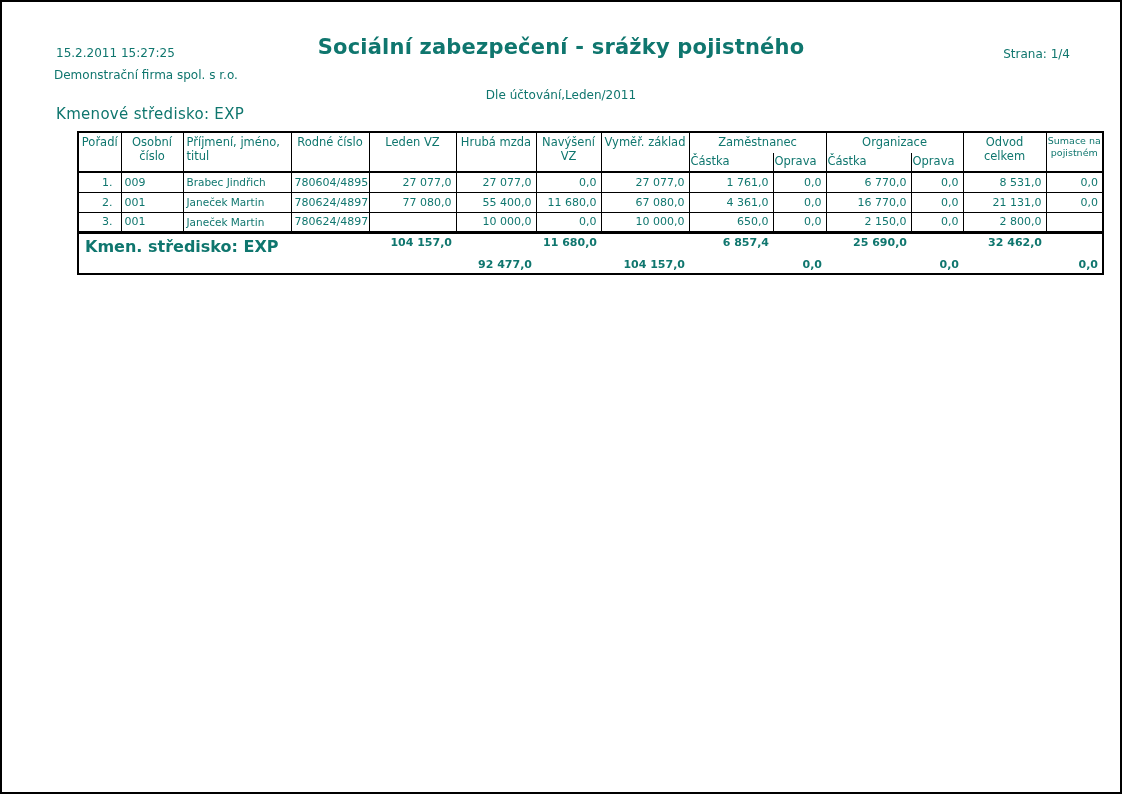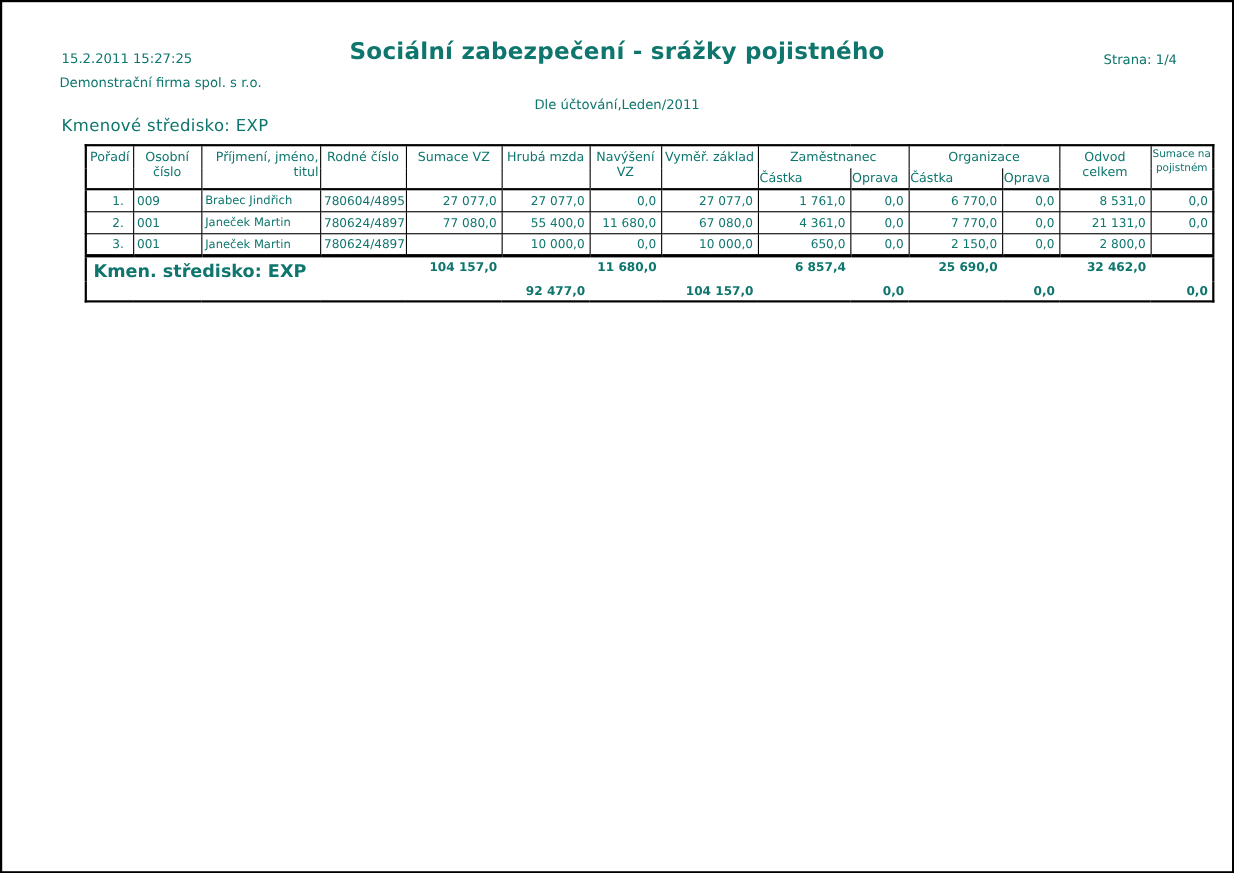--- a/index.html
+++ b/index.html
@@ -45,21 +45,21 @@
     border: 1px solid #000;
     border-bottom: 2px solid #000;
     font-weight: normal;
     font-size: 11.5px;
     text-align: center;
     vertical-align: top;
     padding: 2px 1px 1px 1px;
     white-space: normal;
     line-height: 1.25;
   }
-  .report th.h.left { text-align: right; padding-left: 3px; }
+  .report th.h.left { text-align: left; padding-left: 3px; }
   .report th.h.small { font-size: 9.5px; }
   .report th.grp {
     border-left: 1px solid #000;
     border-right: 1px solid #000;
     border-bottom: none;
     font-weight: normal;
     font-size: 11.5px;
     text-align: center;
     vertical-align: top;
     padding-top: 2px;
@@ -139,21 +139,21 @@
         <col style="width:52px">
       <col style="width:83px">
         <col style="width:57px">
     </colgroup>
     <thead>
       <tr>
         <th class="h" rowspan="2">Pořadí</th>
         <th class="h" rowspan="2">Osobní číslo</th>
         <th class="h left" rowspan="2">Příjmení, jméno, titul</th>
         <th class="h" rowspan="2">Rodné číslo</th>
-        <th class="h" rowspan="2">Sumace VZ</th>
+        <th class="h" rowspan="2">Leden VZ</th>
         <th class="h" rowspan="2">Hrubá mzda</th>
         <th class="h" rowspan="2">Navýšení VZ</th>
         <th class="h" rowspan="2">Vyměř. základ</th>
         <th class="grp" colspan="2">Zaměstnanec</th>
         <th class="grp" colspan="2">Organizace</th>
         <th class="h" rowspan="2">Odvod celkem</th>
         <th class="h small" rowspan="2">Sumace na pojistném</th>
       </tr>
       <tr>
         <th class="sub">Částka</th>
@@ -183,21 +183,21 @@
         <td class="c ord">2.</td>
         <td class="c txt">001</td>
         <td class="c txt name">Janeček Martin</td>
         <td class="c txt">780624/4897</td>
         <td class="c num">77 080,0</td>
         <td class="c num">55 400,0</td>
         <td class="c num">11 680,0</td>
         <td class="c num">67 080,0</td>
         <td class="c num">4 361,0</td>
         <td class="c num">0,0</td>
-        <td class="c num">7 770,0</td>
+        <td class="c num">16 770,0</td>
         <td class="c num">0,0</td>
         <td class="c num">21 131,0</td>
         <td class="c num">0,0</td>
       </tr>
       <tr class="last">
         <td class="c ord">3.</td>
         <td class="c txt">001</td>
         <td class="c txt name">Janeček Martin</td>
         <td class="c txt">780624/4897</td>
         <td class="c num"></td>

